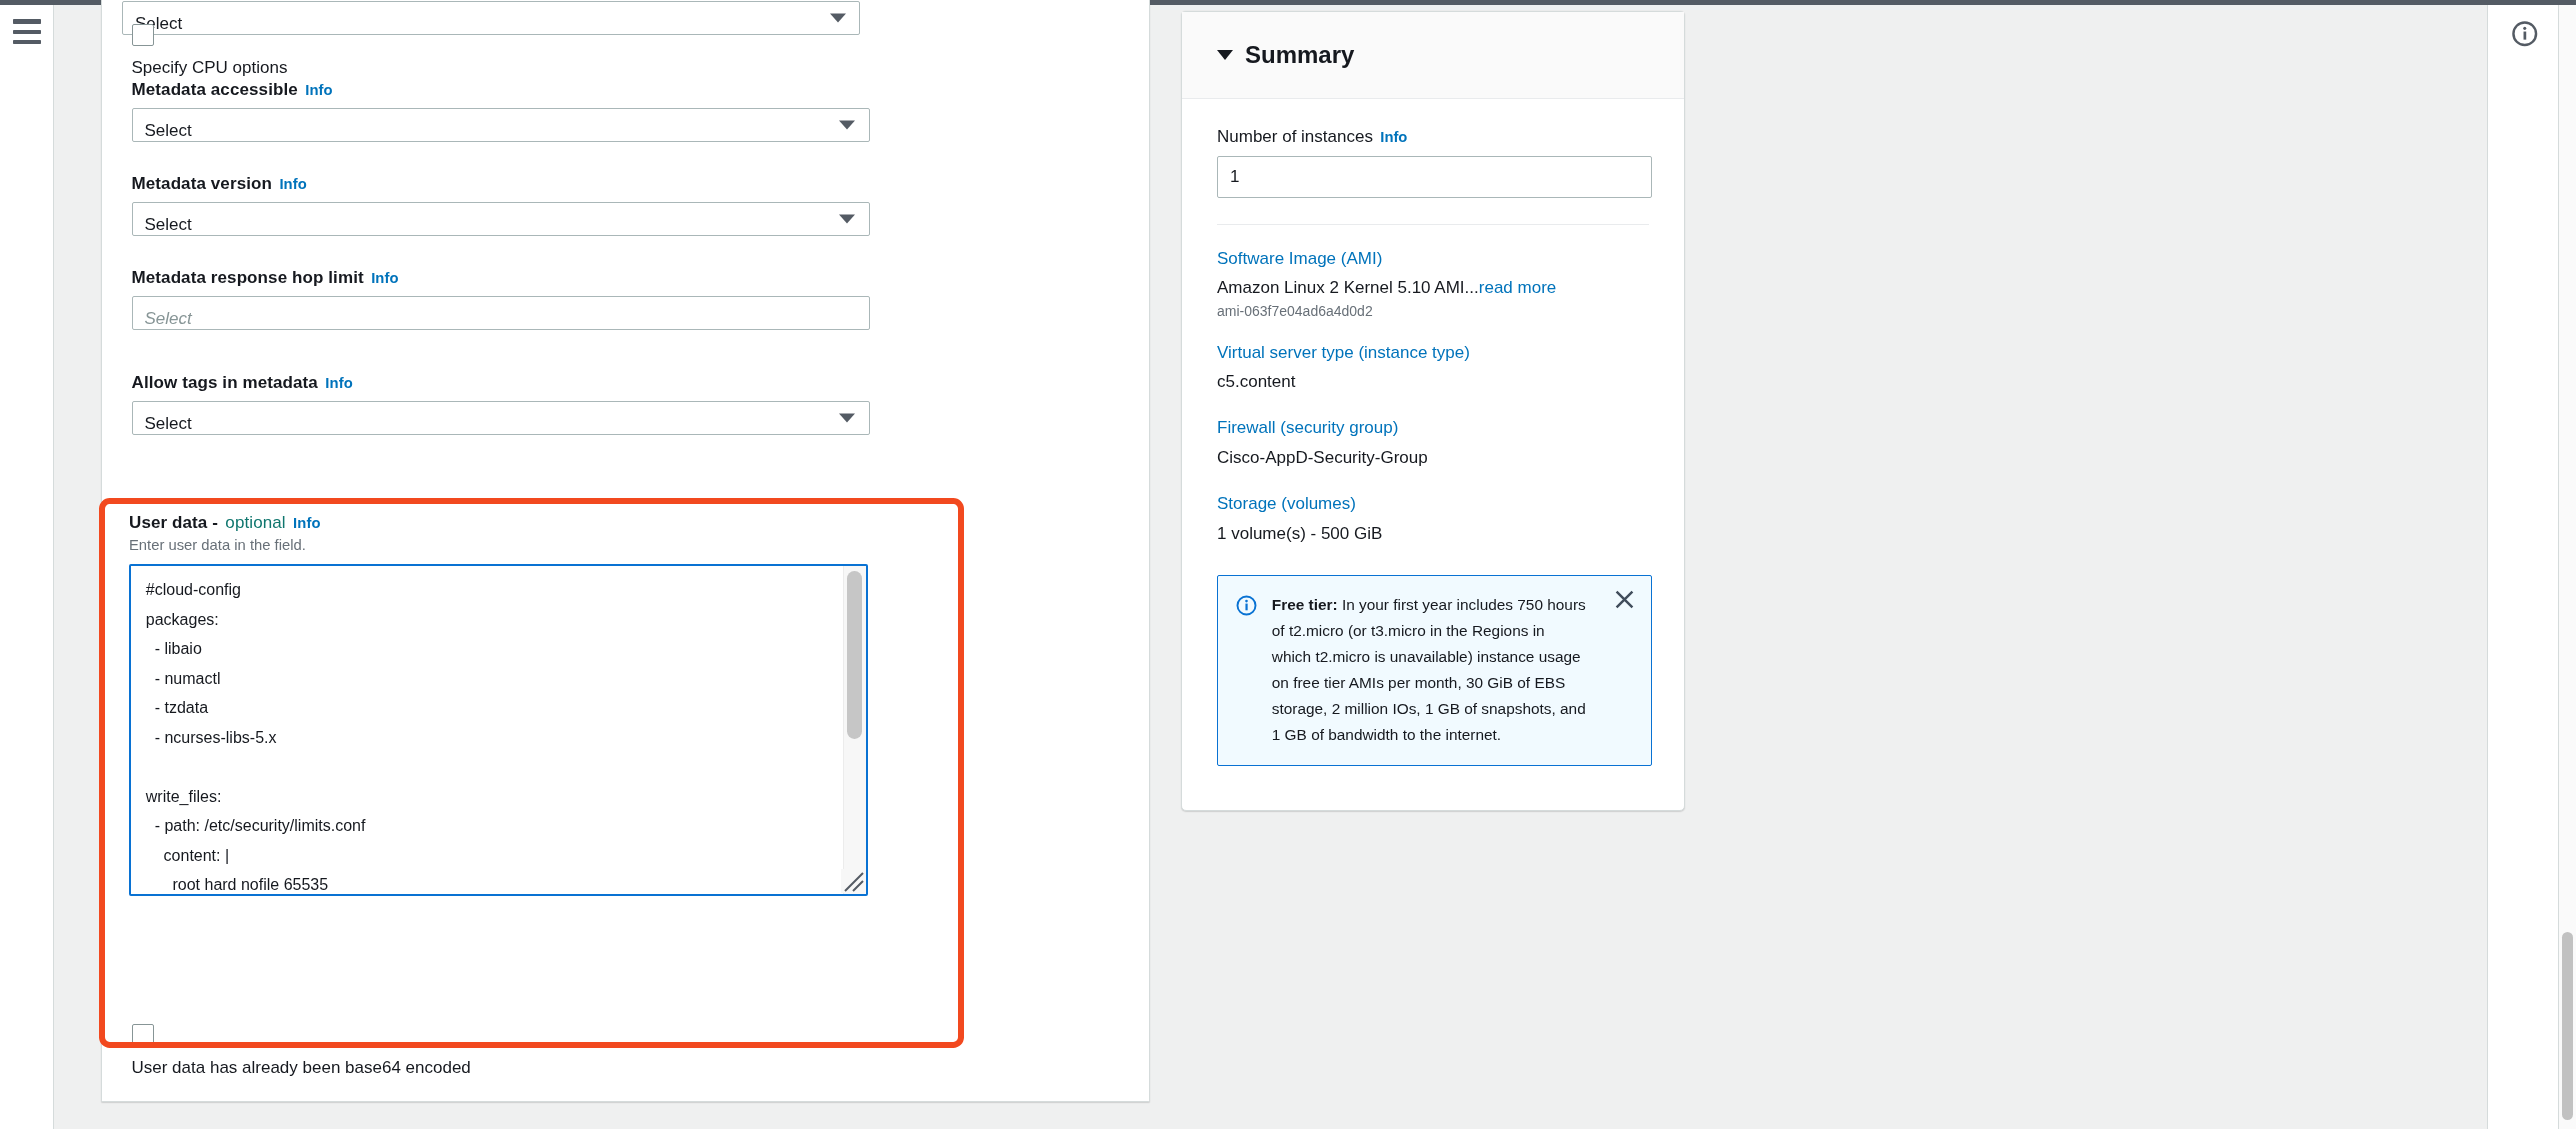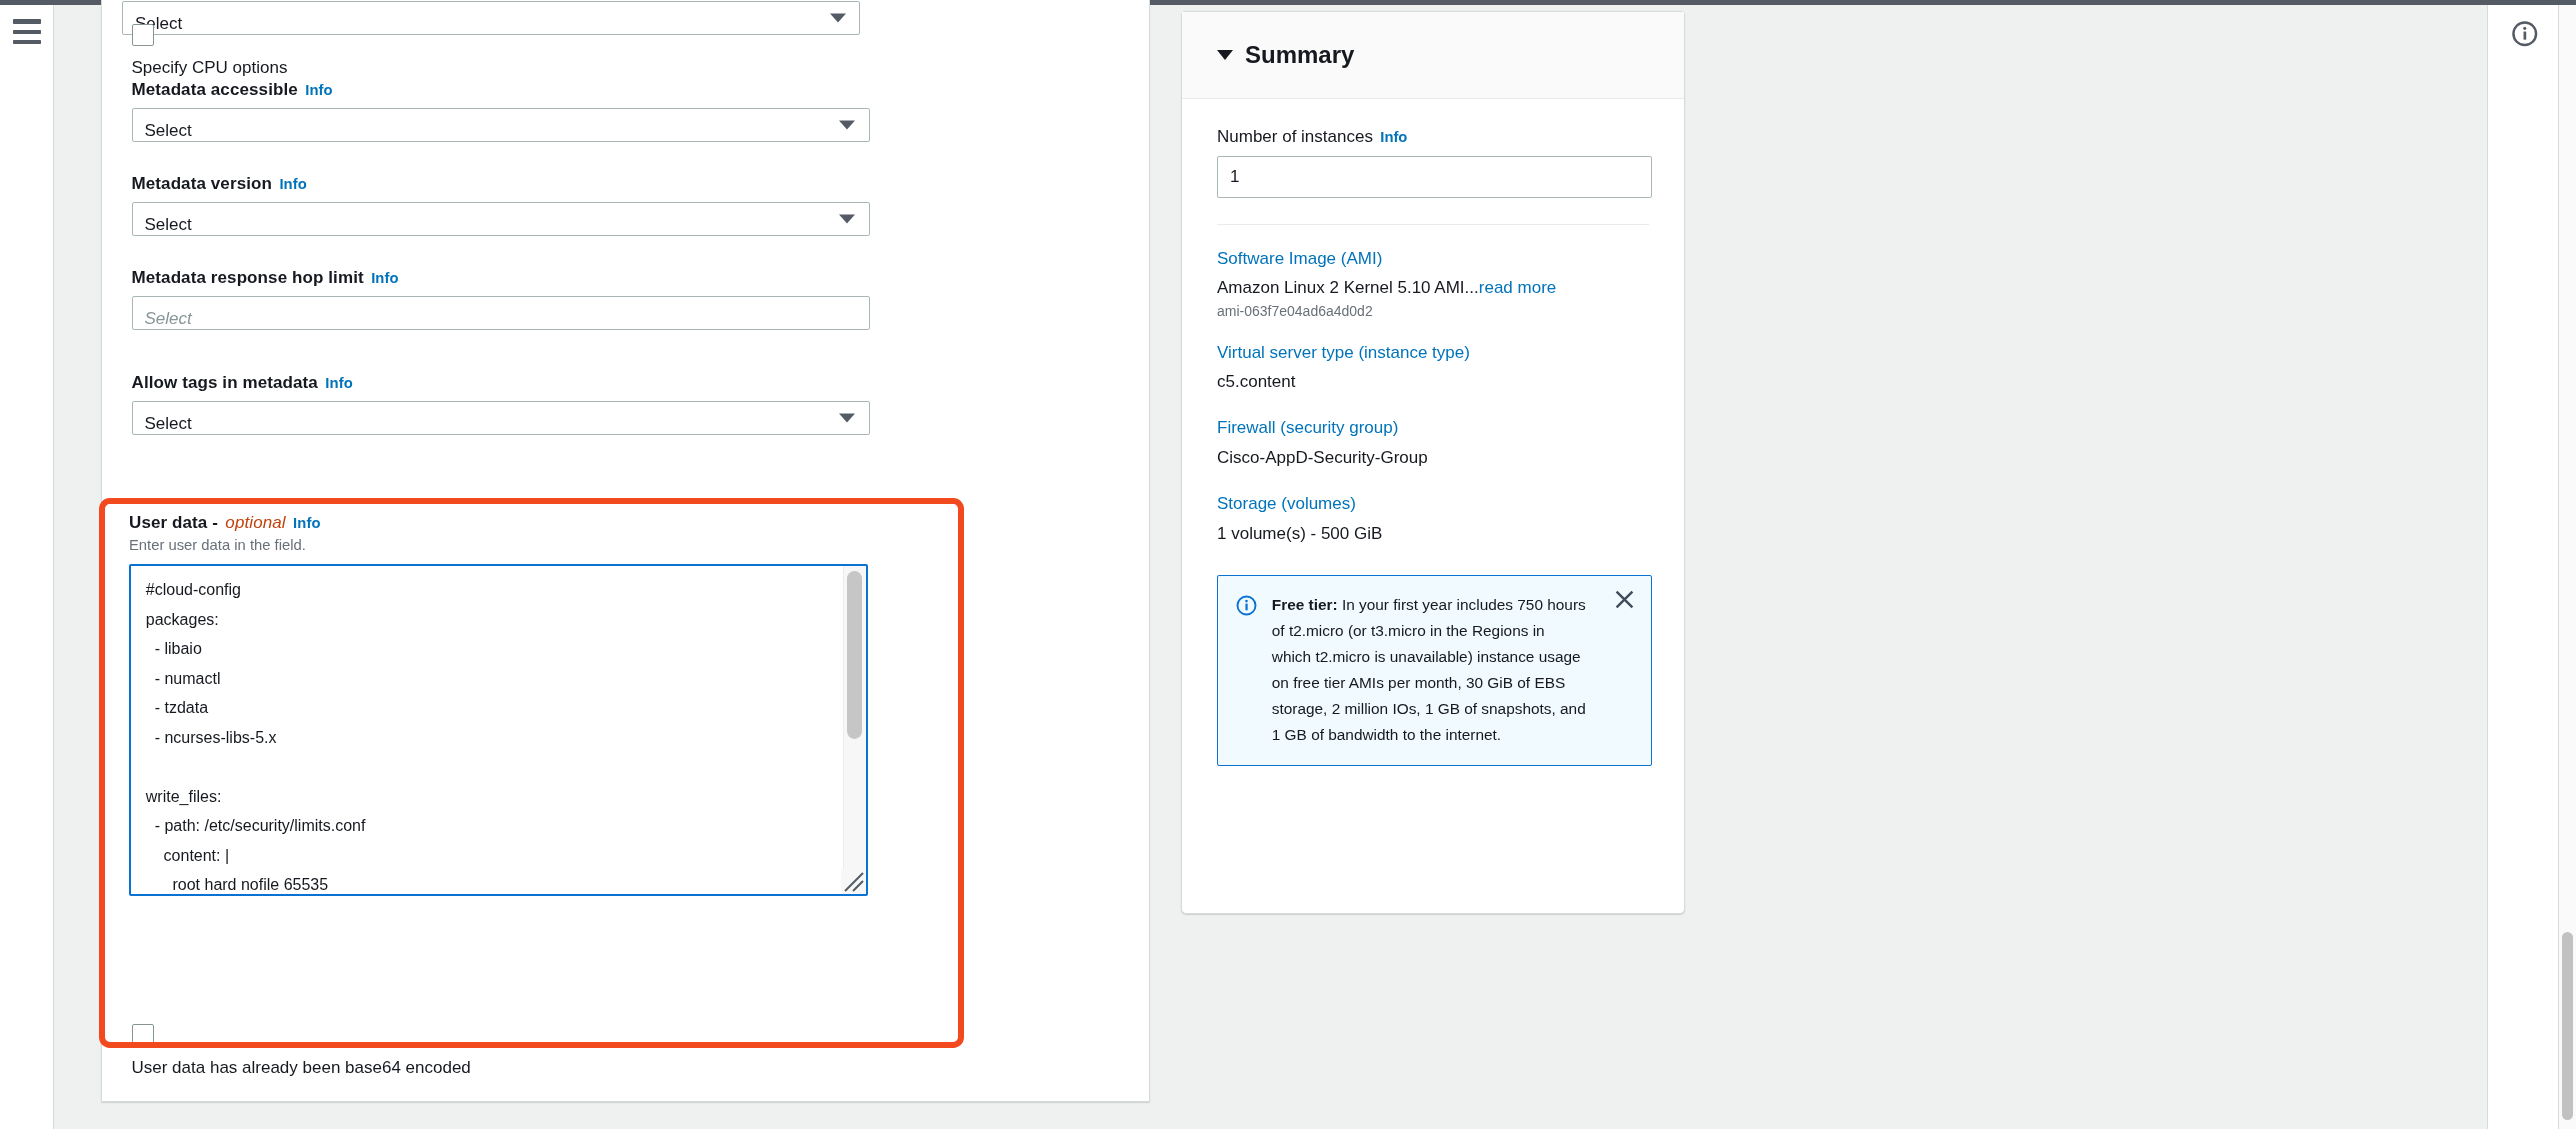--- a/index.html
+++ b/index.html
@@ -41,21 +41,21 @@
     position:absolute; left:101px; top:-20px; width:1049px; height:1122px;
     background:#ffffff; border:0.7px solid #d5dbdb; border-radius:1.3px;
     box-shadow: 0 0.7px 1.3px rgba(0,0,0,.14);
   }
 
   .field { position:absolute; }
   .field-label {
     font-size:17px; color:#16191f; font-weight:700; letter-spacing:0.1px;
     display:flex; align-items:baseline; gap:7.4px; white-space:nowrap;
   }
-  .field-label .opt { font-weight:400; font-style:italic; color:#c2410c; }
+  .field-label .opt { font-weight:400; color:#0f766e; }
   .info-link { font-size:14.8px; color:#0073bb; font-weight:700; cursor:pointer; }
   .field-desc { font-size:14.8px; color:#687078; margin-top:4px; }
 
   .select-box {
     margin-top:8px; height:34px; width:738px;
     border:1.3px solid #aab7b8; border-radius:2px; background:#ffffff;
     display:flex; align-items:flex-end; padding:0 12px;
     font-size:17px; color:#16191f; cursor:pointer; position:relative;
   }
   .select-box.placeholder { color:#879596; font-style:italic; }
@@ -90,21 +90,21 @@
     padding:9.4px 14.8px; font-size:16px; line-height:29.5px; color:#16191f;
     white-space:pre; overflow:hidden; font-family:"Liberation Sans", sans-serif;
   }
   #ta-scroll-track { position:absolute; right:0; top:0; width:23px; height:430px; background:#f7f7f7; border-left:0.7px solid #ececec; }
   #ta-scroll-thumb { position:absolute; right:4px; top:5.4px; width:14.8px; height:168px; background:#c6c6c6; border-radius:7.4px; }
   #ta-resize { position:absolute; right:1.3px; bottom:1.3px; width:24px; height:24px; background:#f7f7f7; cursor:nwse-resize; }
   #ta-resize svg { display:block; }
 
   
   #summary-panel {
-    position:absolute; left:1181px; top:10.7px; width:504px; height:903px;
+    position:absolute; left:1181px; top:10.7px; width:504px; height:800px;
     background:#ffffff; border:0.7px solid #d5dbdb; border-radius:5px;
     box-shadow: 0 0.7px 1.3px rgba(0,0,0,.14);
   }
   #summary-header {
     height:87px; background:#fafafa; border-bottom:0.7px solid #e9ebed;
     display:flex; align-items:center; padding-left:35px; gap:12px;
   }
   #summary-caret { width:0;height:0;border-left:8.7px solid transparent;border-right:8.7px solid transparent;border-top:10.7px solid #16191f; cursor:pointer; }
   #summary-title { font-size:24px; font-weight:700; color:#16191f; }
 

